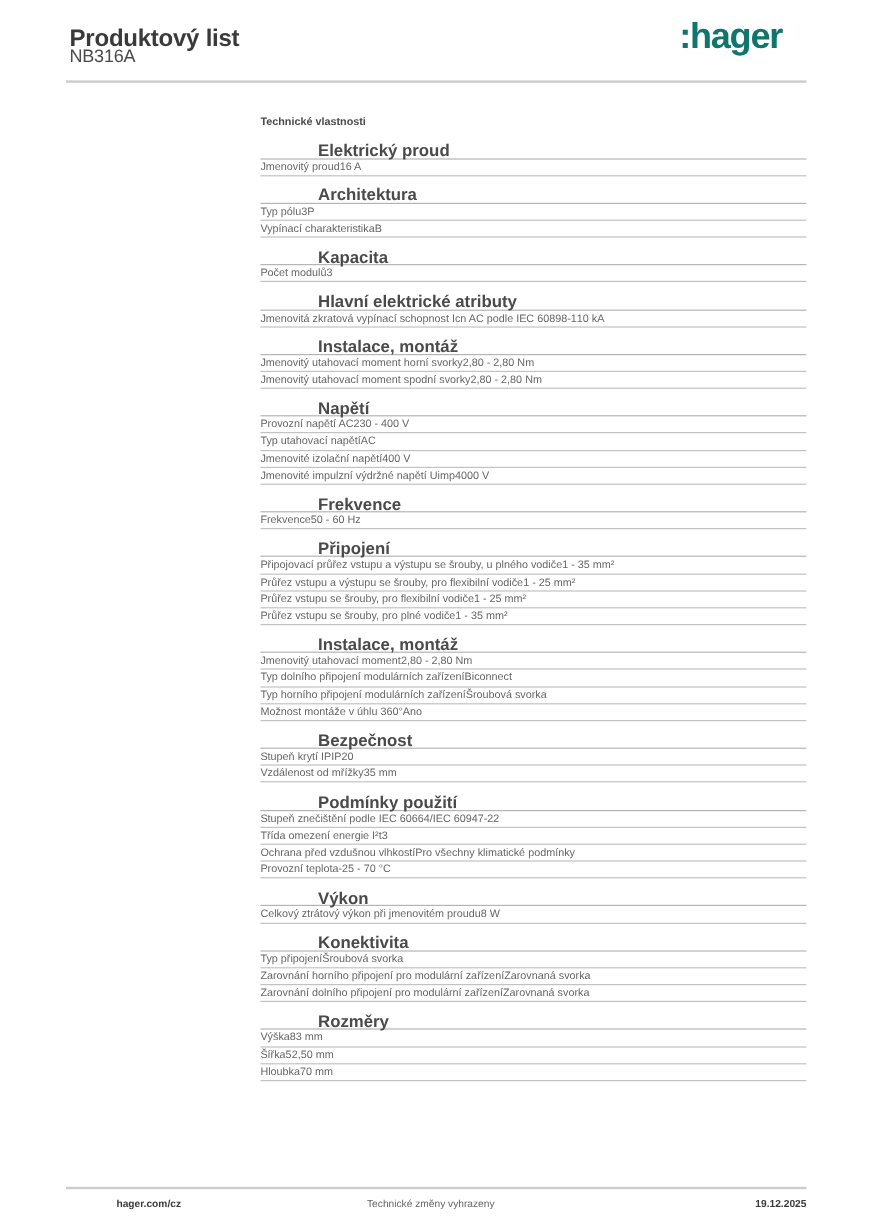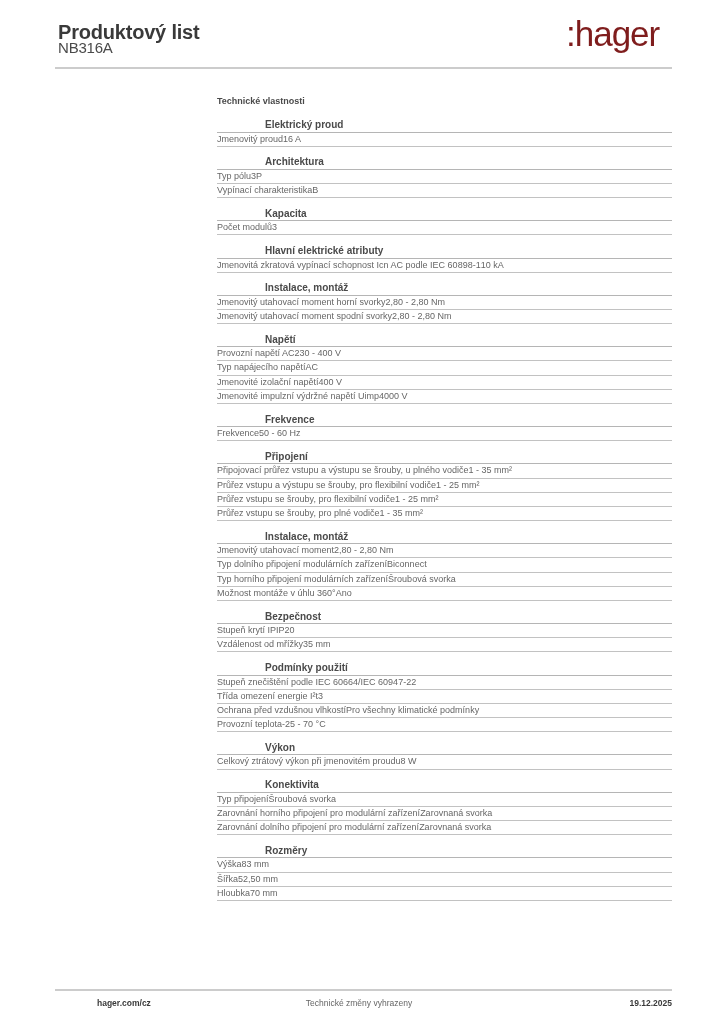--- a/index.html
+++ b/index.html
@@ -1,25 +1,25 @@
 <!DOCTYPE html>
 <html><head>
 <meta charset="utf-8">
 <style>
   html, body { margin: 0; padding: 0; background: #ffffff; }
   body { width: 724px; height: 1024px; position: relative; overflow: hidden;
          font-family: "Liberation Sans", sans-serif; color: #3a3a3a; }
   .header-title { position: absolute; left: 58px; top: 21px; font-size: 20px; font-weight: bold; color: #3a3a3a; letter-spacing: -0.2px; }
   .header-sub { position: absolute; left: 58px; top: 39px; font-size: 15px; color: #4a4a4a; letter-spacing: -0.2px; }
-  .logo { position: absolute; left: 566px; top: 14px; font-size: 35px; font-weight: normal; color: #7f1d1d; letter-spacing: -1px; }
+  .logo { position: absolute; left: 566px; top: 14px; font-size: 30px; font-weight: bold; color: #0f766e; letter-spacing: -1px; }
   .hline { position: absolute; left: 55px; width: 617px; height: 2px; background: #cccccc; }
   .content { position: absolute; left: 217px; top: 94px; width: 455px; }
   .main-title { font-size: 9px; font-weight: bold; color: #4a4a4a; height: 14px; line-height: 14px; margin-bottom: 11px; }
   .section { margin-bottom: 9.6px; }
-  .sec-head { font-size: 10px; font-weight: bold; color: #4a4a4a; height: 12.5px; line-height: 12px; border-bottom: 1.2px solid #b5b5b5; padding-left: 48px; }
+  .sec-head { font-size: 14px; font-weight: bold; color: #4a4a4a; height: 12.5px; line-height: 12px; border-bottom: 1.2px solid #b5b5b5; padding-left: 48px; }
   .row { display: flex; font-size: 9px; color: #666666; height: 13.2px; line-height: 13.5px; border-bottom: 1.2px solid #c2c2c2; }
   .row .k { white-space: nowrap; }
   .row .v { white-space: nowrap; text-align: right; }
   .footer { position: absolute; top: 998px; font-size: 8.5px; }
   .f-left { left: 58px; font-weight: bold; color: #3a3a3a; margin-left: 39px; }
   .f-center { left: 0; width: 724px; text-align: center; color: #666; left: -3px; }
   .f-right { right: 52px; font-weight: bold; color: #3a3a3a; margin-left: 10px; }
 </style>
 </head>
 <body>
@@ -77,21 +77,21 @@
           <span class="v">2,80 - 2,80 Nm</span>
         </div>
       </div>
       <div class="section">
         <div class="sec-head">Napětí</div>
         <div class="row">
           <span class="k">Provozní napětí AC</span>
           <span class="v">230 - 400 V</span>
         </div>
         <div class="row">
-          <span class="k">Typ napájecího napětí</span>
+          <span class="k">Typ utahovací napětí</span>
           <span class="v">AC</span>
         </div>
         <div class="row">
           <span class="k">Jmenovité izolační napětí</span>
           <span class="v">400 V</span>
         </div>
         <div class="row">
           <span class="k">Jmenovité impulzní výdržné napětí Uimp</span>
           <span class="v">4000 V</span>
         </div>

